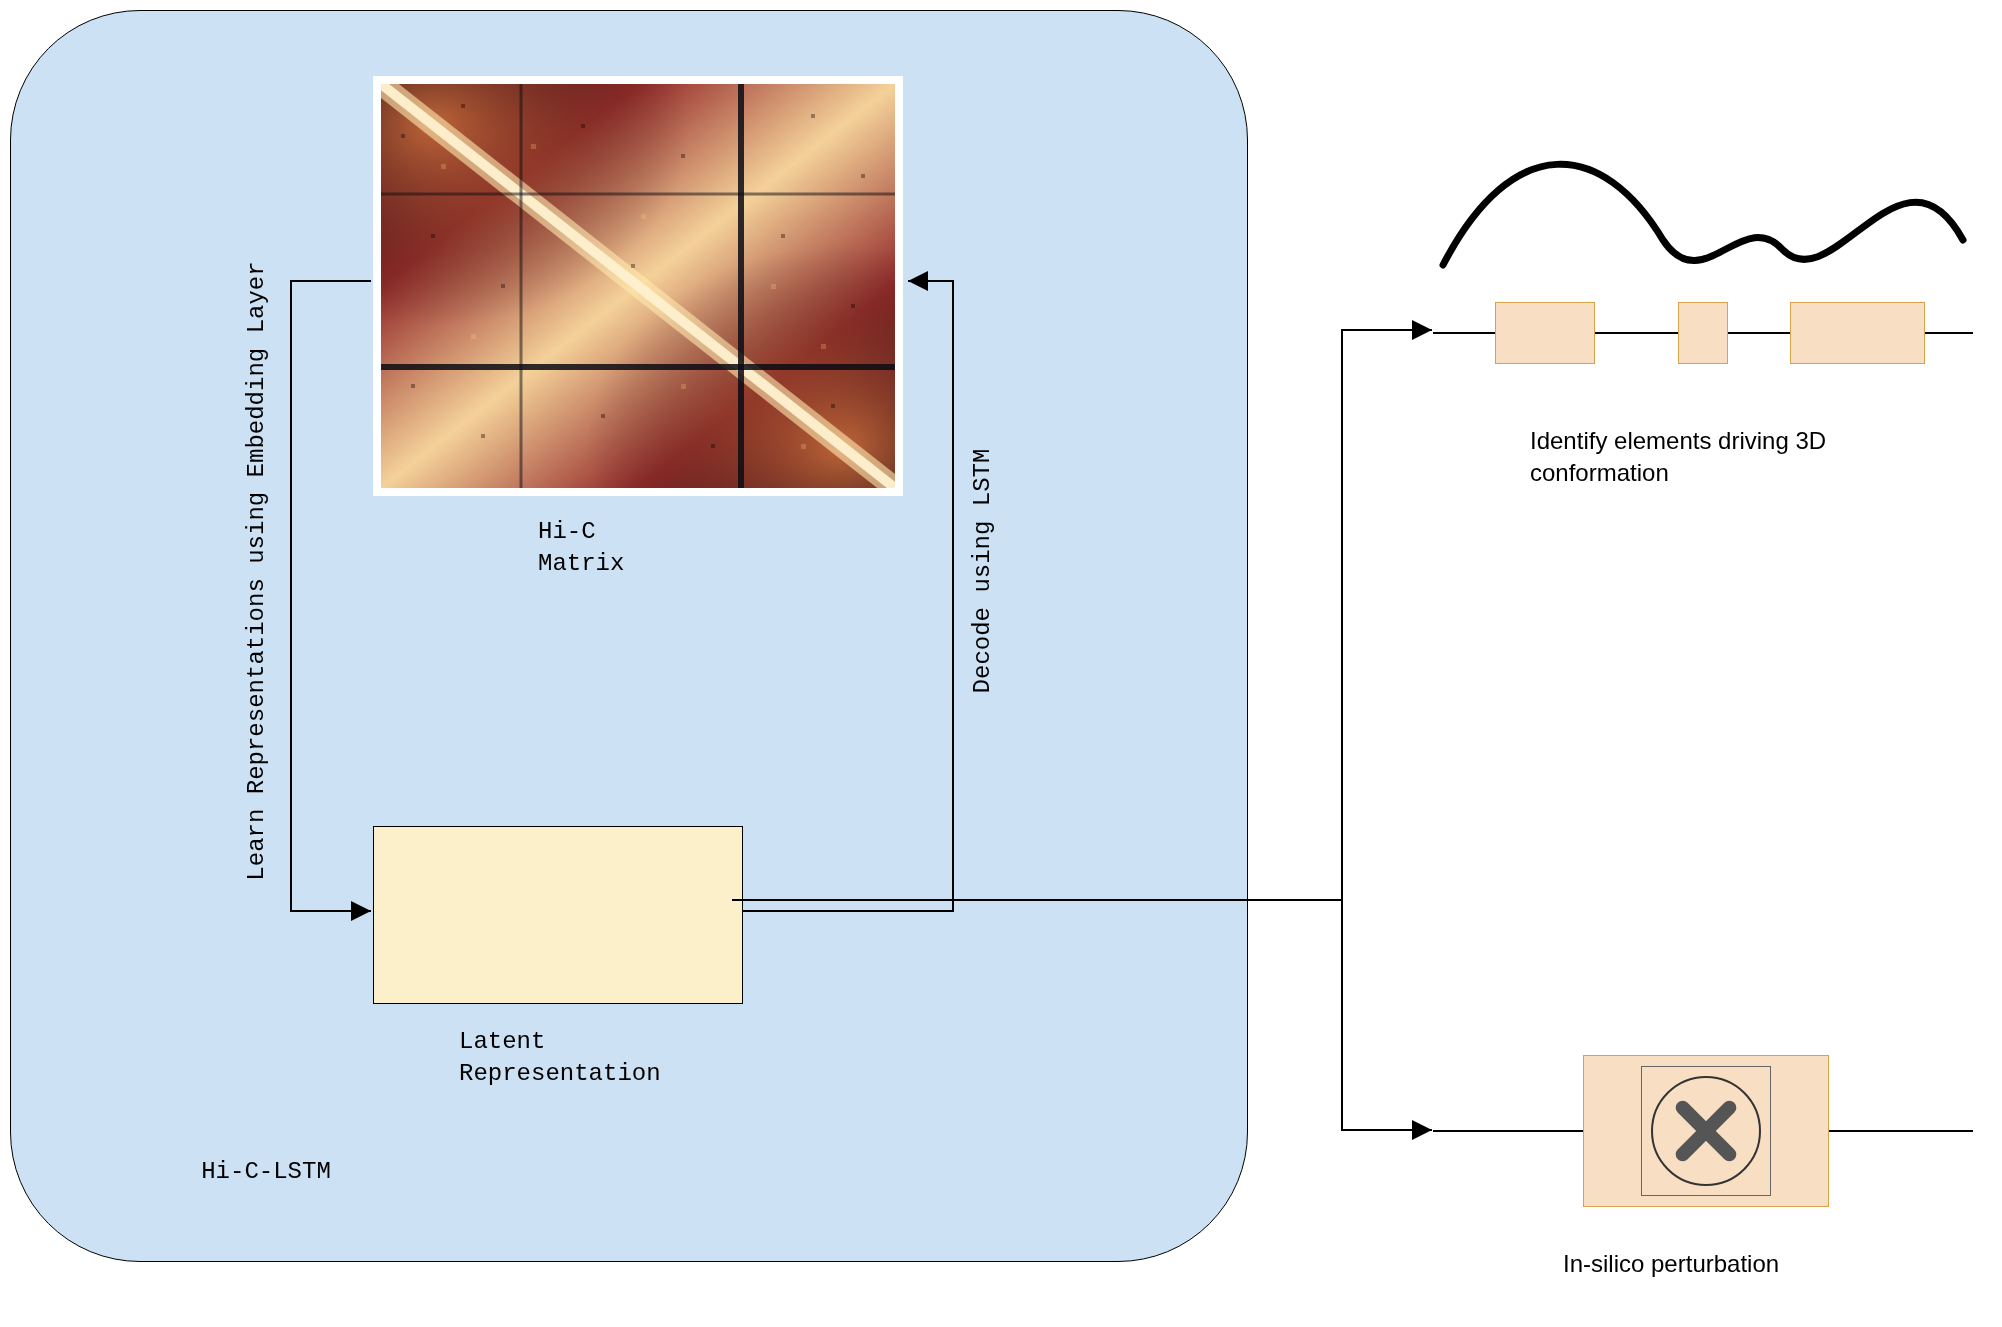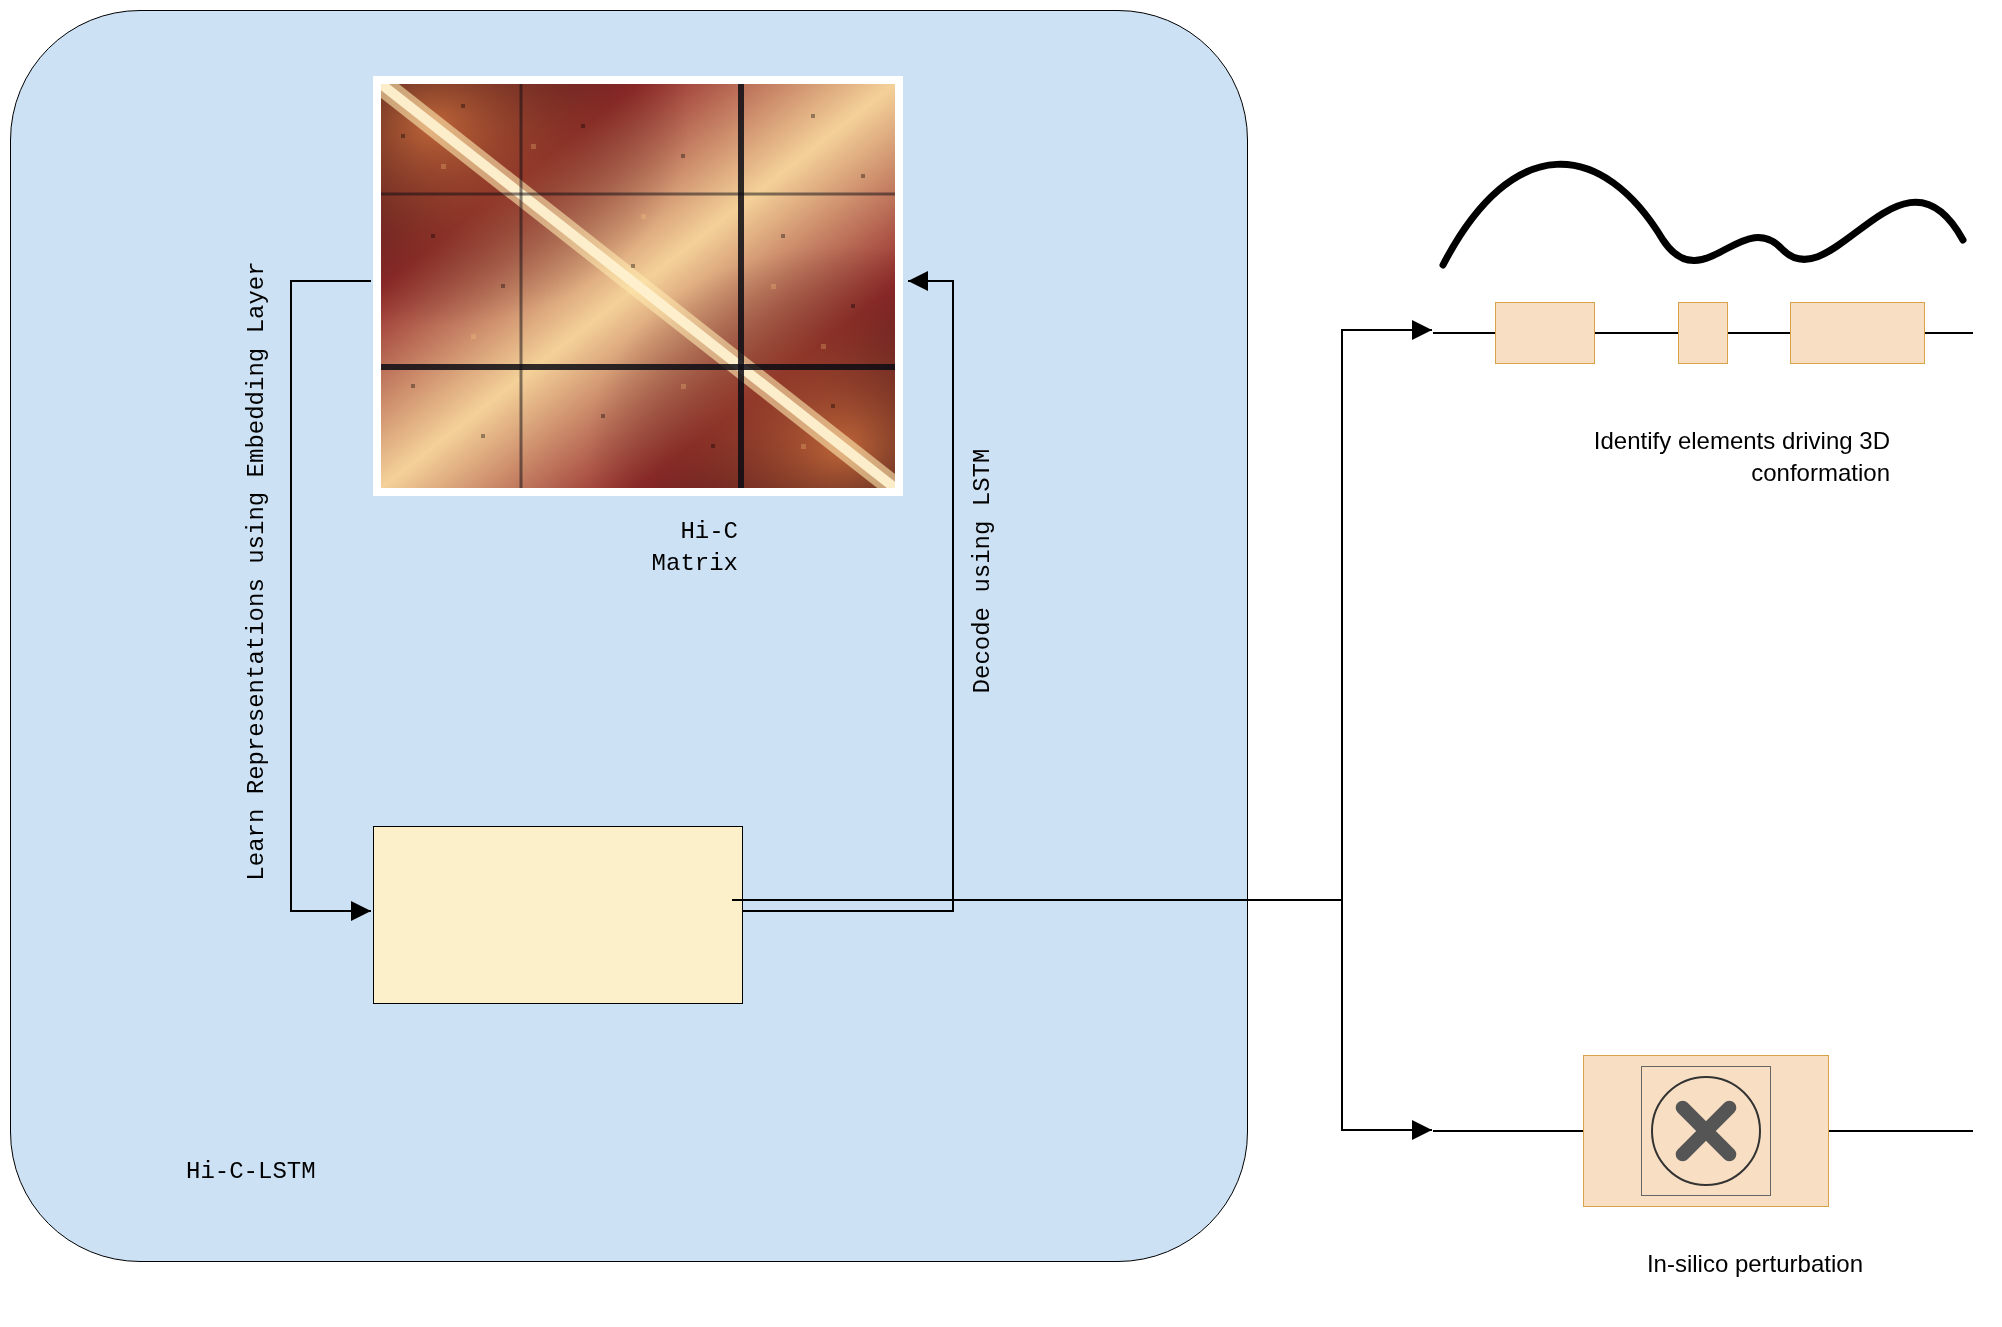--- a/index.html
+++ b/index.html
@@ -37,21 +37,21 @@
     position: absolute;
     left: 362px;
     top: 815px;
     width: 370px;
     height: 178px;
     background: #fcf0cb;
     border: 1px solid #000;
   }
   .label {
     position: absolute;
-    text-align: right;
+    text-align: left;
     line-height: 1.35;
     white-space: pre-line;
   }
   .v-label-left {
     position: absolute;
     left: 245px;
     top: 560px;
     transform: translate(-50%, -50%) rotate(-90deg);
     white-space: nowrap;
   }
@@ -186,27 +186,29 @@
           <rect x="420" y="360" width="5" height="5"></rect>
       </g>
     </svg>
   </div>
 
   <div class="label" style="left:527px; top:505px; width:200px;">Hi-C
 Matrix</div>
 
   <div class="latent-box"></div>
 
+  <div class="label" style="left:448px; top:1015px; width:200px;">Latent
+Representation</div>
 
   <div class="v-label-left" style="text-align:center;">Learn Representations using Embedding
 Layer</div>
 
   <div class="v-label-right">Decode using LSTM</div>
 
-  <div class="label" style="left:155px; top:1145px; width:200px; text-align:left;margin-left:20px;">Hi-C-LSTM</div>
+  <div class="label" style="left:155px; top:1145px; width:200px; text-align:center;">Hi-C-LSTM</div>
 
   <svg style="left:265px; top:270px; width:110px; height:640px;">
     <defs>
       <marker id="ah1" markerWidth="12" markerHeight="12" refX="10" refY="5" orient="auto">
         <path d="M0,0 L10,5 L0,10 z" class="arrowhead"></path>
       </marker>
     </defs>
     <path d="M95 0 L15 0 L15 630 L95 630" fill="none" stroke="#000" stroke-width="2" marker-end="url(#ah1)"></path>
   </svg>
 

